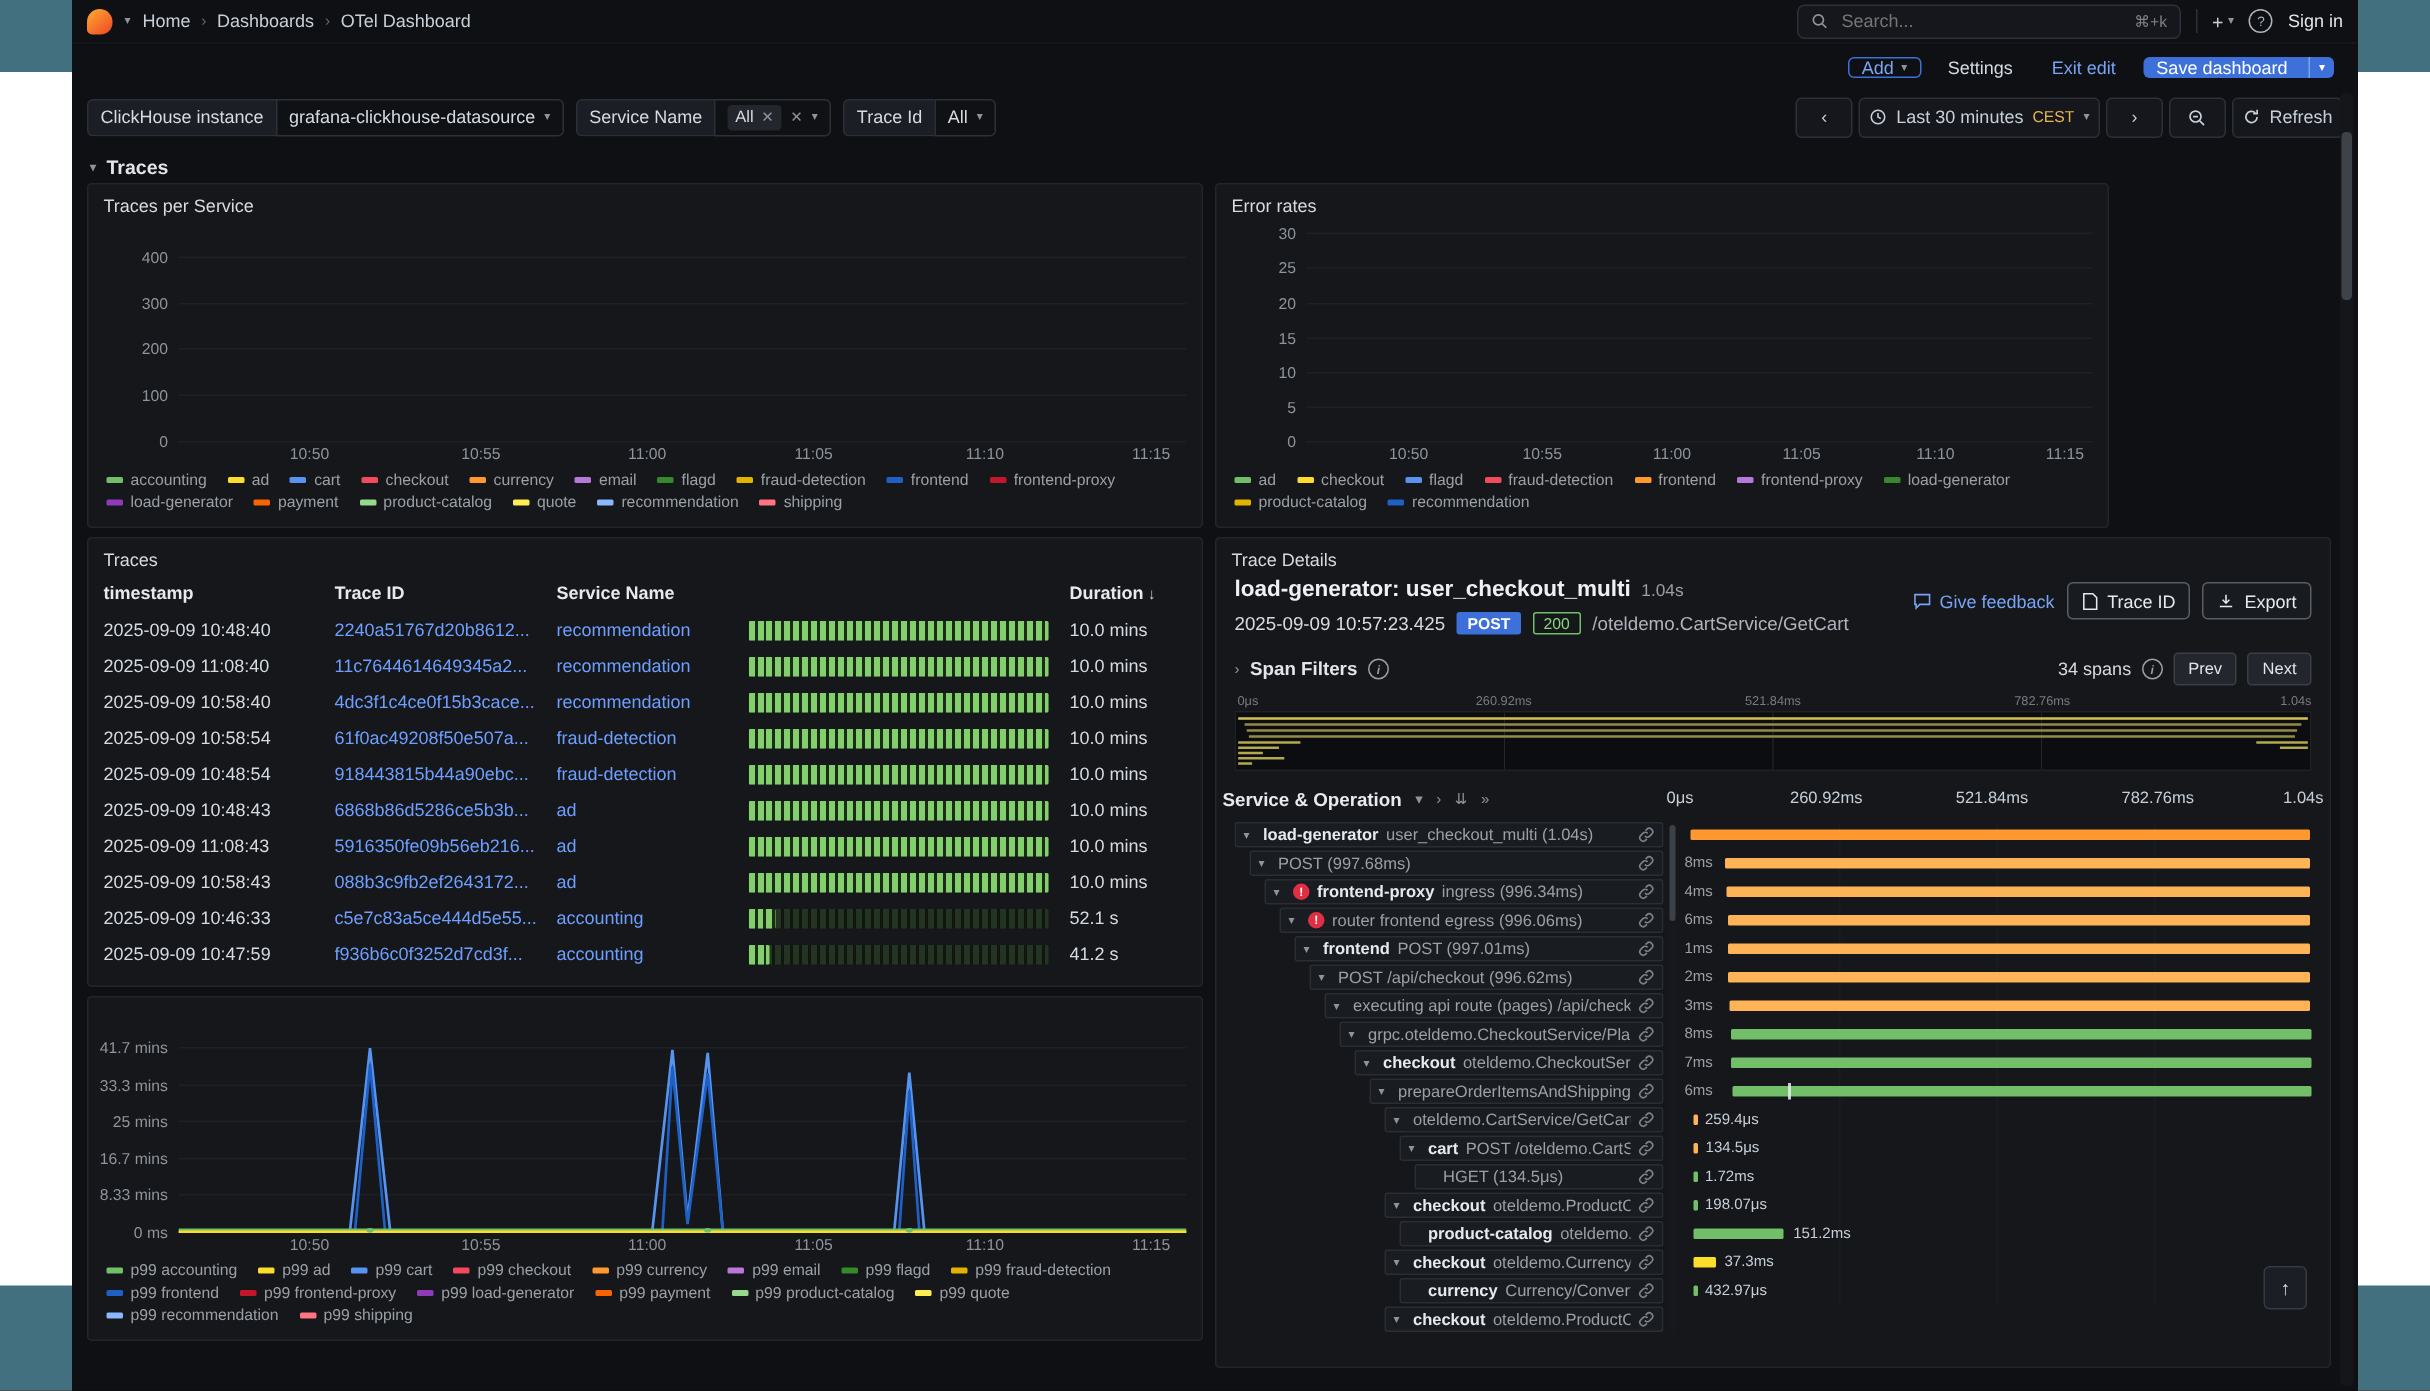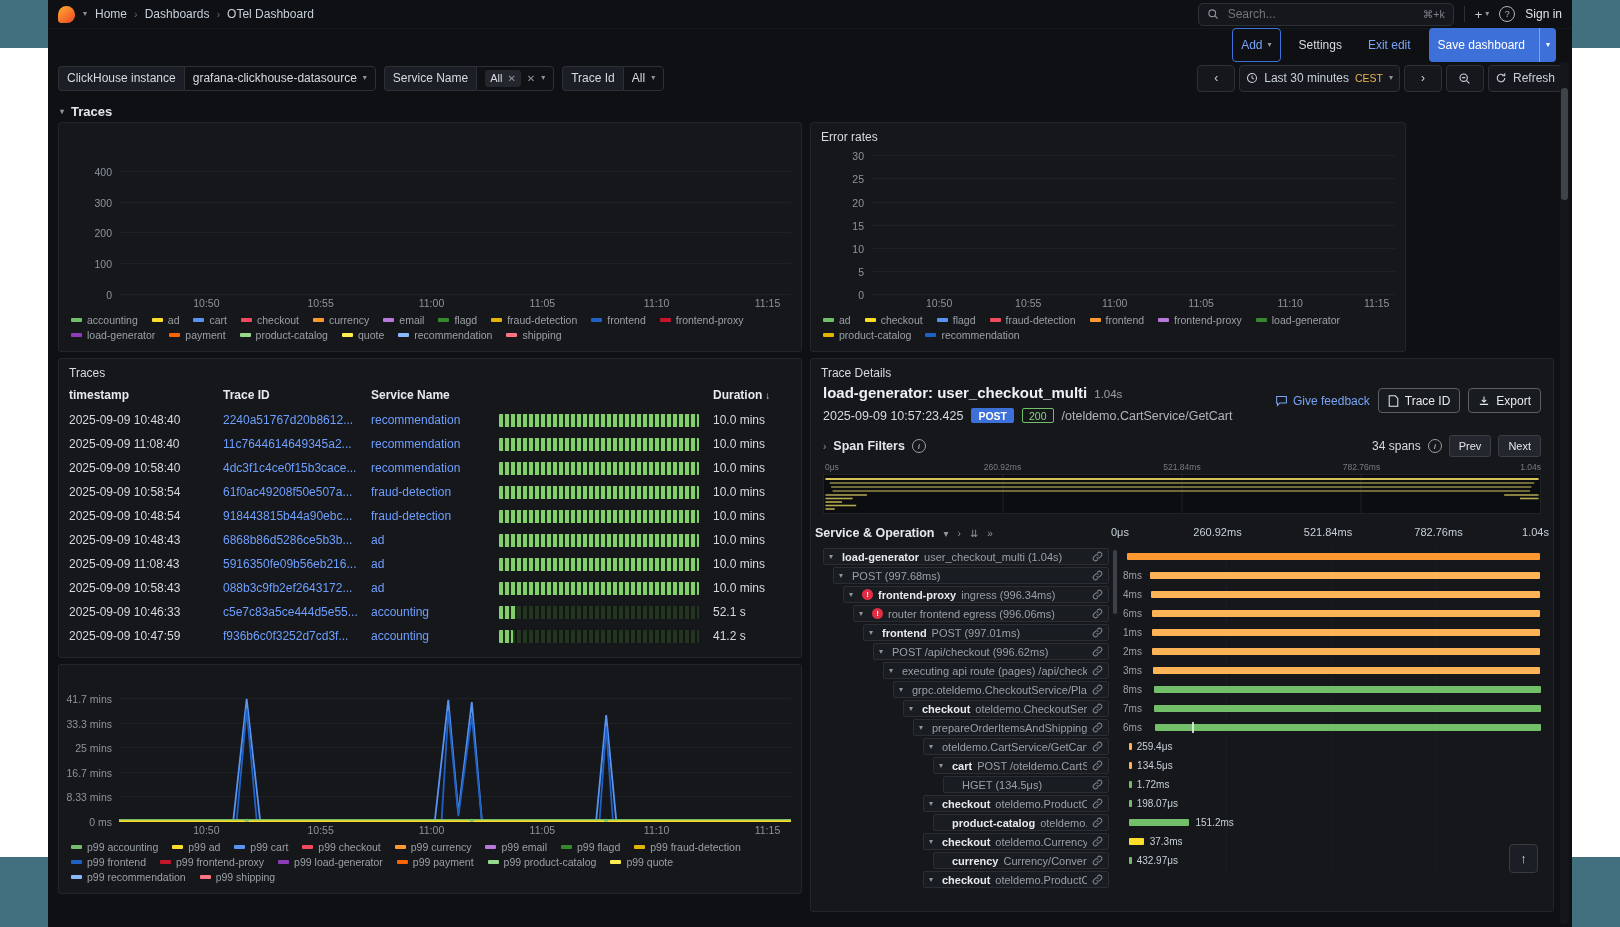--- a/index.html
+++ b/index.html
@@ -26,21 +26,21 @@
                display:flex;align-items:center;gap:7px;padding:0 8px;}
   .search-pill input{flex:1;background:transparent;border:none;outline:none;color:#c7d0d9;font-size:12px;font-family:inherit;}
   .kbd{font-size:10.5px;color:#7d838b;}
   .nav-divider{width:1px;height:16px;background:#2c3037;}
   .nav-ic{color:#c7d0d9;font-size:13px;display:flex;align-items:center;gap:3px;cursor:pointer;}
   .help-circ{width:14px;height:14px;border:1.3px solid #aeb4bb;border-radius:50%;font-size:9px;display:flex;align-items:center;justify-content:center;color:#aeb4bb;}
   .signin{font-size:12px;color:#e3e5e8;}
 
   
   .toolbar2{height:31px;display:flex;align-items:center;justify-content:flex-end;gap:10px;padding:0 16px;}
-  .btn{height:34px;border-radius:4px;font-size:12px;display:inline-flex;align-items:center;gap:5px;padding:0 8px;cursor:pointer;box-sizing:border-box;}
+  .btn{height:14px;border-radius:4px;font-size:12px;display:inline-flex;align-items:center;gap:5px;padding:0 8px;cursor:pointer;box-sizing:border-box;}
   .btn-outline-blue{border:1px solid #3d71d9;color:#79a4f5;background:transparent;}
   .btn-ghost{color:#d5dbe1;background:transparent;}
   .btn-link-blue{color:#79a4f5;background:transparent;}
   .btn-primary{background:#3d71d9;color:#fff;padding:0;}
   .btn-primary .lab{padding:0 9px;}
   .btn-primary .dd{padding:0 6px;border-left:1px solid rgba(255,255,255,.35);height:100%;display:flex;align-items:center;}
 
   
   .filterbar{display:flex;align-items:center;gap:8px;margin:4px 10px 0;height:28px;}
   .fgroup{display:flex;height:25px;font-size:12px;}
@@ -250,20 +250,21 @@
         </span>
       </div>
     </div>
 
     <div class="section-row">
       <span class="caret">▾</span>
       <span>Traces</span>
     </div>
 
     <div class="panel" id="p-tps">
+      <div class="ptitle">Traces per Service</div>
       <div class="chart">
         <div class="plot-row">
           <div class="yaxis">
               <div style="bottom: 0%;">0</div>
               <div style="bottom: 20.8333%;">100</div>
               <div style="bottom: 41.6667%;">200</div>
               <div style="bottom: 62.5%;">300</div>
               <div style="bottom: 83.3333%;">400</div>
             </div>
           <div class="plot">

